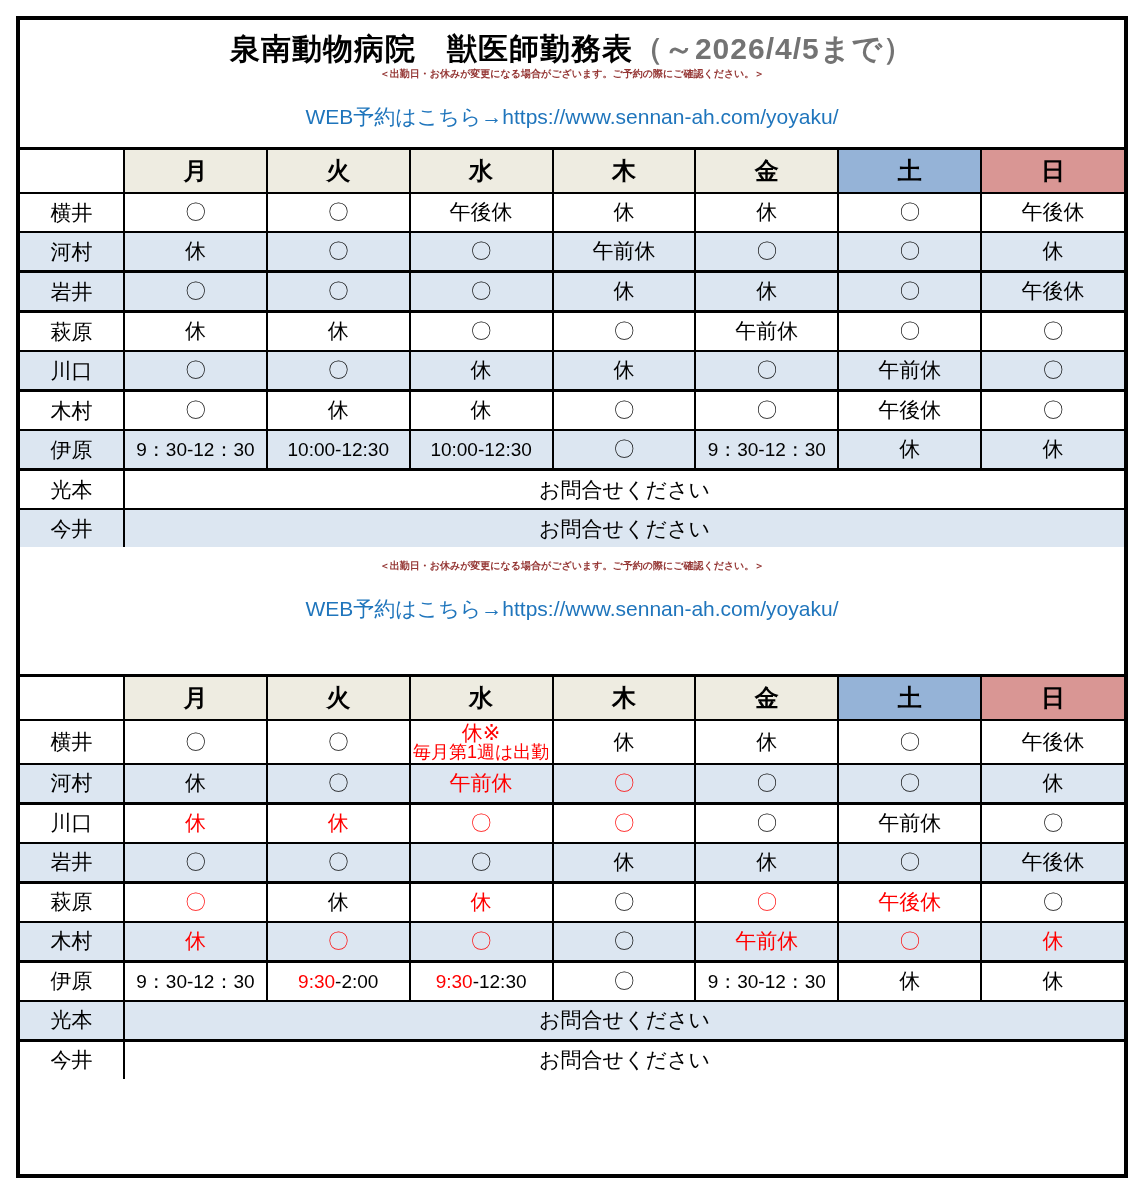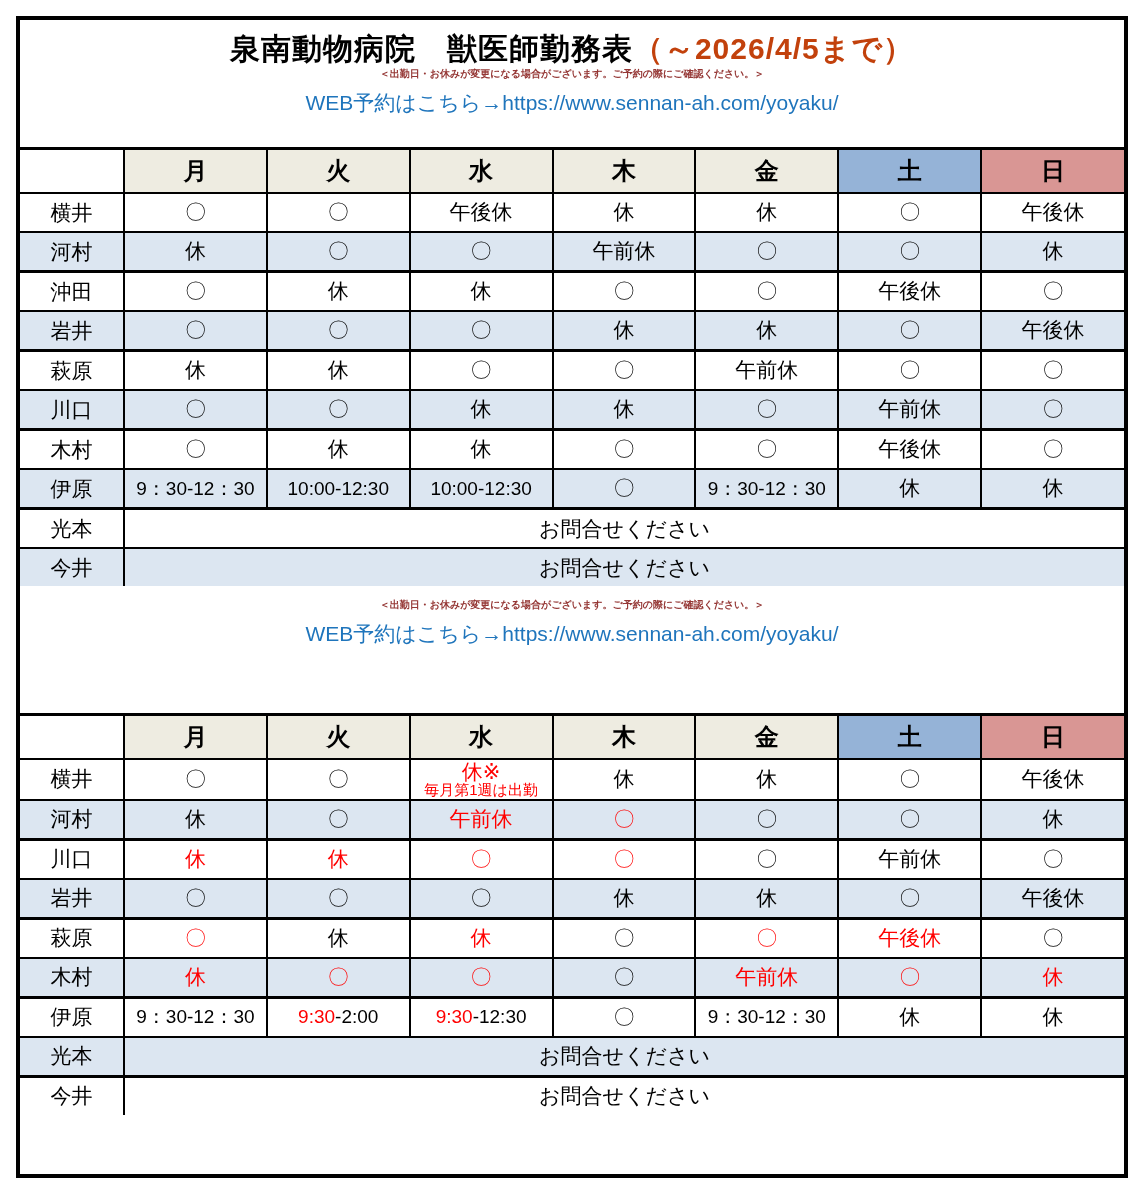--- a/index.html
+++ b/index.html
@@ -16,51 +16,51 @@
     text-align:center;border-bottom:3px solid #000;
     padding-top:12px;height:115px;box-sizing:content-box;
   }
   .title-area.second{border-top:0;}
   .main-title{
     font-size:30px;font-weight:bold;line-height:1.15;letter-spacing:1px;
   }
   .title-sub{
     font-size:10px;font-weight:bold;line-height:1.4;
   }
-  .web-link-row{margin-top:8px;font-size:21px;}
+  .web-link-row{margin-top:22px;font-size:21px;}
   .web-link-row a{text-decoration:none;}
   table.sched{
     border-collapse:collapse;table-layout:fixed;width:100%;
   }
   table.sched col.c-name{width:104px;}
   table.sched th,table.sched td{
     border:2px solid #000;text-align:center;vertical-align:middle;
     padding:0;overflow:hidden;
   }
   table.sched th{height:42px;font-size:24px;font-weight:bold;}
   table.sched td{height:37px;font-size:21px;}
   table.sched th:first-child,table.sched td:first-child{border-left:0;}
   table.sched th:last-child,table.sched td:last-child{border-right:0;}
   table.sched tr:first-child th{border-top:0;}
   table.sched tr:last-child td{border-bottom:0;}
   table.sched tr.pair-end td{border-bottom-width:3px;}
   td.name-cell{font-size:21px;}
   td .time{font-size:19px;letter-spacing:0px;white-space:nowrap;}
   .red{color:#FF0000;}
-  td .cell-sub{display:block;font-size:15px;line-height:1.1;margin-top:-2px;}
+  td .cell-sub{display:block;font-size:18px;line-height:1.1;margin-top:-2px;}
   td .cell-main{display:block;line-height:1.15;}
   .corner-cell{background:#fff;}
 </style>
 </head>
 <body>
 
 <div class="sheet">
 
   <div class="title-area">
-    <div class="main-title"><span>泉南動物病院　獣医師勤務表</span><span class="date-part" style="color:#c2410c;">（～2026/4/5まで）</span></div>
+    <div class="main-title"><span>泉南動物病院　獣医師勤務表</span><span class="date-part" style="color:#737373;">（～2026/4/5まで）</span></div>
     <div class="title-sub" style="color:#953735;">＜出勤日・お休みが変更になる場合がございます。ご予約の際にご確認ください。＞</div>
     <div class="web-link-row">
       <a href="#" style="color:#1F75BC;">WEB予約はこちら→https://www.sennan-ah.com/yoyaku/</a>
     </div>
   </div>
   <table class="sched">
     <colgroup>
         <col class="c-name">
         <col>
         <col>
@@ -120,44 +120,20 @@
             <span class="cell-main">午前休</span>
           </td>
           <td>
             <span class="cell-main">〇</span>
           </td>
           <td>
             <span class="cell-main">〇</span>
           </td>
           <td>
             <span class="cell-main">休</span>
-          </td>
-        </tr>
-        <tr>
-          <td class="name-cell">沖田</td>
-          <td>
-            <span class="cell-main">〇</span>
-          </td>
-          <td>
-            <span class="cell-main">休</span>
-          </td>
-          <td>
-            <span class="cell-main">休</span>
-          </td>
-          <td>
-            <span class="cell-main">〇</span>
-          </td>
-          <td>
-            <span class="cell-main">〇</span>
-          </td>
-          <td>
-            <span class="cell-main">午後休</span>
-          </td>
-          <td>
-            <span class="cell-main">〇</span>
           </td>
         </tr>
         <tr class="pair-end" style="background: rgb(220, 230, 241);">
           <td class="name-cell">岩井</td>
           <td>
             <span class="cell-main">〇</span>
           </td>
           <td>
             <span class="cell-main">〇</span>
           </td>

